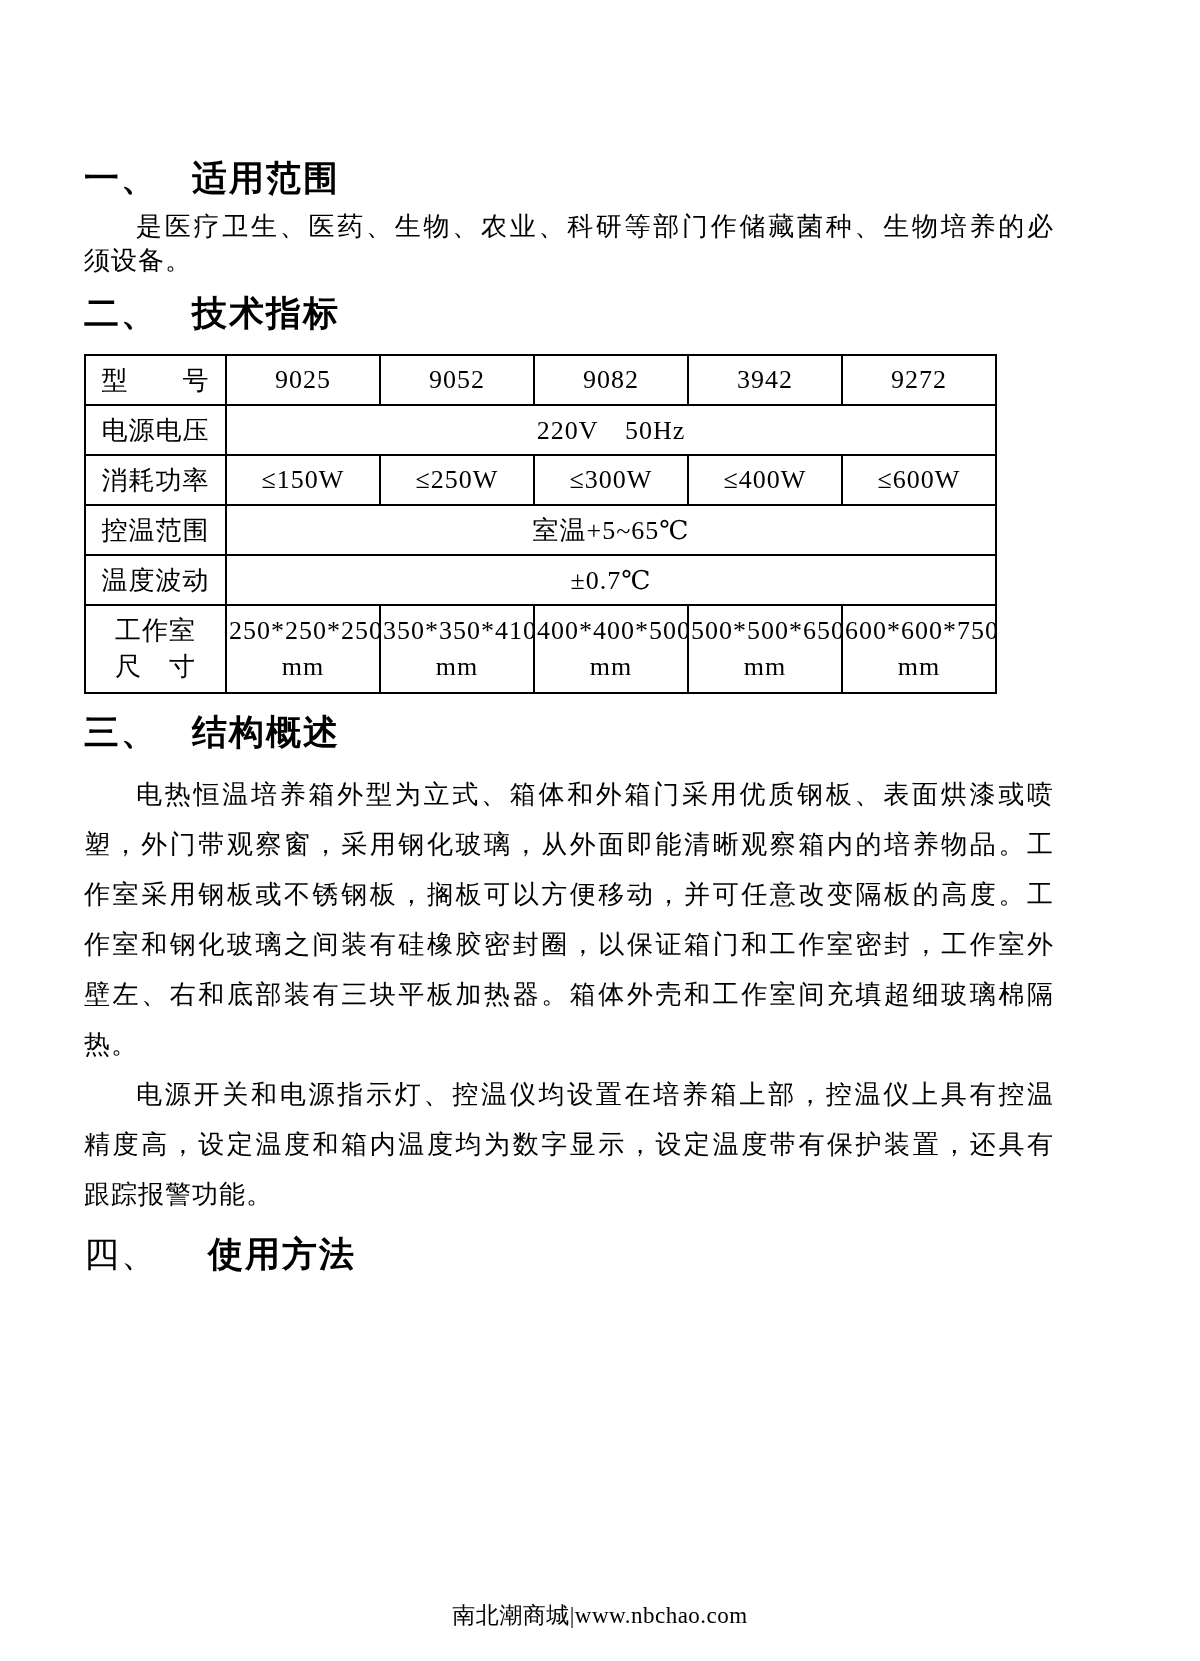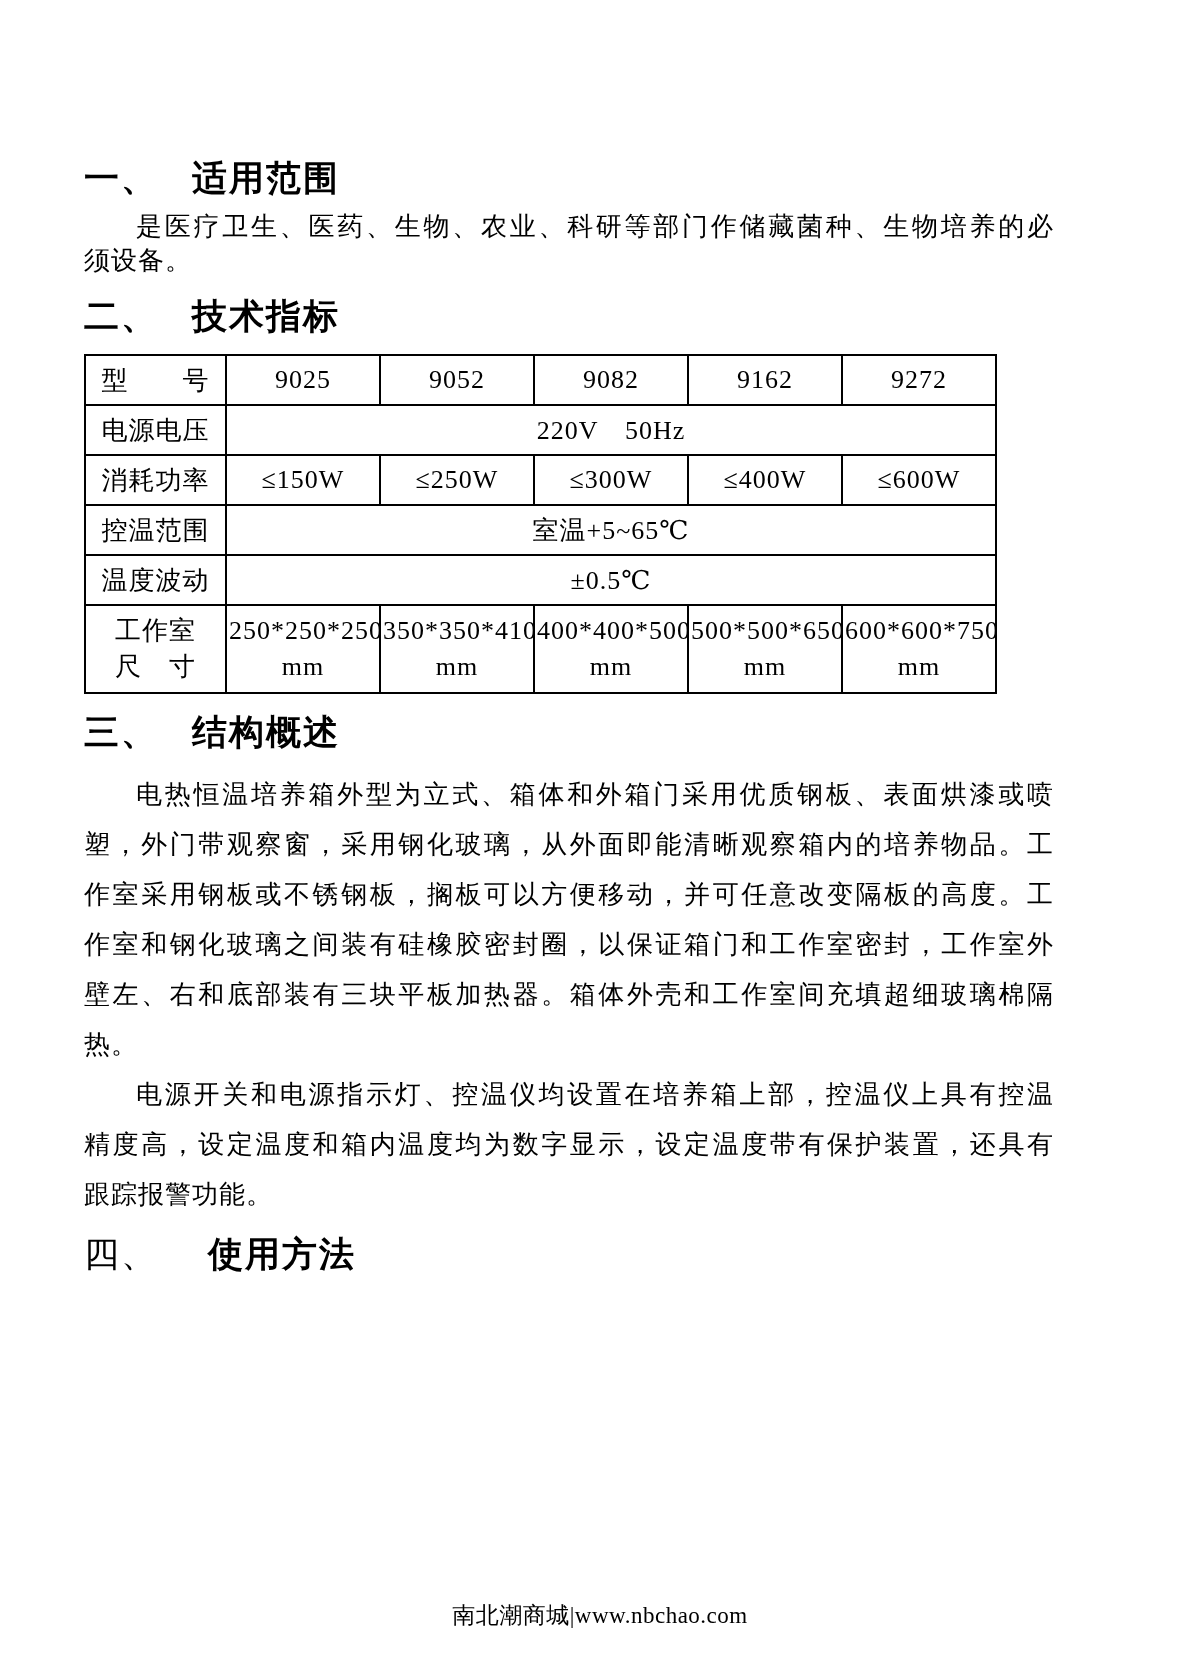--- a/index.html
+++ b/index.html
@@ -23,21 +23,21 @@
     letter-spacing: 2px;
     margin: 0;
   }
   .heading .t { margin-left: 34px; }
   .heading .num-serif {
     font-family: "Liberation Serif", "DejaVu Serif", serif;
     font-weight: normal;
   }
   .heading .t-wide { margin-left: 50px; }
   .h1 { margin-bottom: 10px; }
-  .h2 { margin-top: 16px; margin-bottom: 16px; }
+  .h2 { margin-top: 16px; margin-bottom: 16px; font-family: Liberation Mono, monospace; }
   .h3 { margin-top: 16px; margin-bottom: 16px; }
   .h4 { margin-top: 12px; margin-bottom: 6px; }
   
   .line {
     font-size: 26px;
     line-height: 34px;
     letter-spacing: 1px;
   }
   .sp50 .line { line-height: 50px; }
   .j {
@@ -101,42 +101,42 @@
         <col class="cd">
         <col class="cd">
         <col class="cd">
     </colgroup>
     <tbody>
         <tr>
       <td>型　　号</td>
       <td>9025</td>
       <td>9052</td>
       <td>9082</td>
-      <td>9162</td>
+      <td>3942</td>
       <td>9272</td>
     </tr>
     <tr>
       <td>电源电压</td>
       <td colspan="5">220V　50Hz</td>
     </tr>
     <tr>
       <td>消耗功率</td>
       <td>≤150W</td>
       <td>≤250W</td>
       <td>≤300W</td>
       <td>≤400W</td>
       <td>≤600W</td>
     </tr>
     <tr>
       <td>控温范围</td>
       <td colspan="5">室温+5~65℃</td>
     </tr>
     <tr>
       <td>温度波动</td>
-      <td colspan="5">±0.5℃</td>
+      <td colspan="5">±0.7℃</td>
     </tr>
     <tr class="last">
       <td class="cell-2line">
         <div>工作室</div>
         <div>尺　寸</div>
       </td>
       <td class="cell-2line">
         <div>250*250*250</div>
         <div>mm</div>
       </td>

